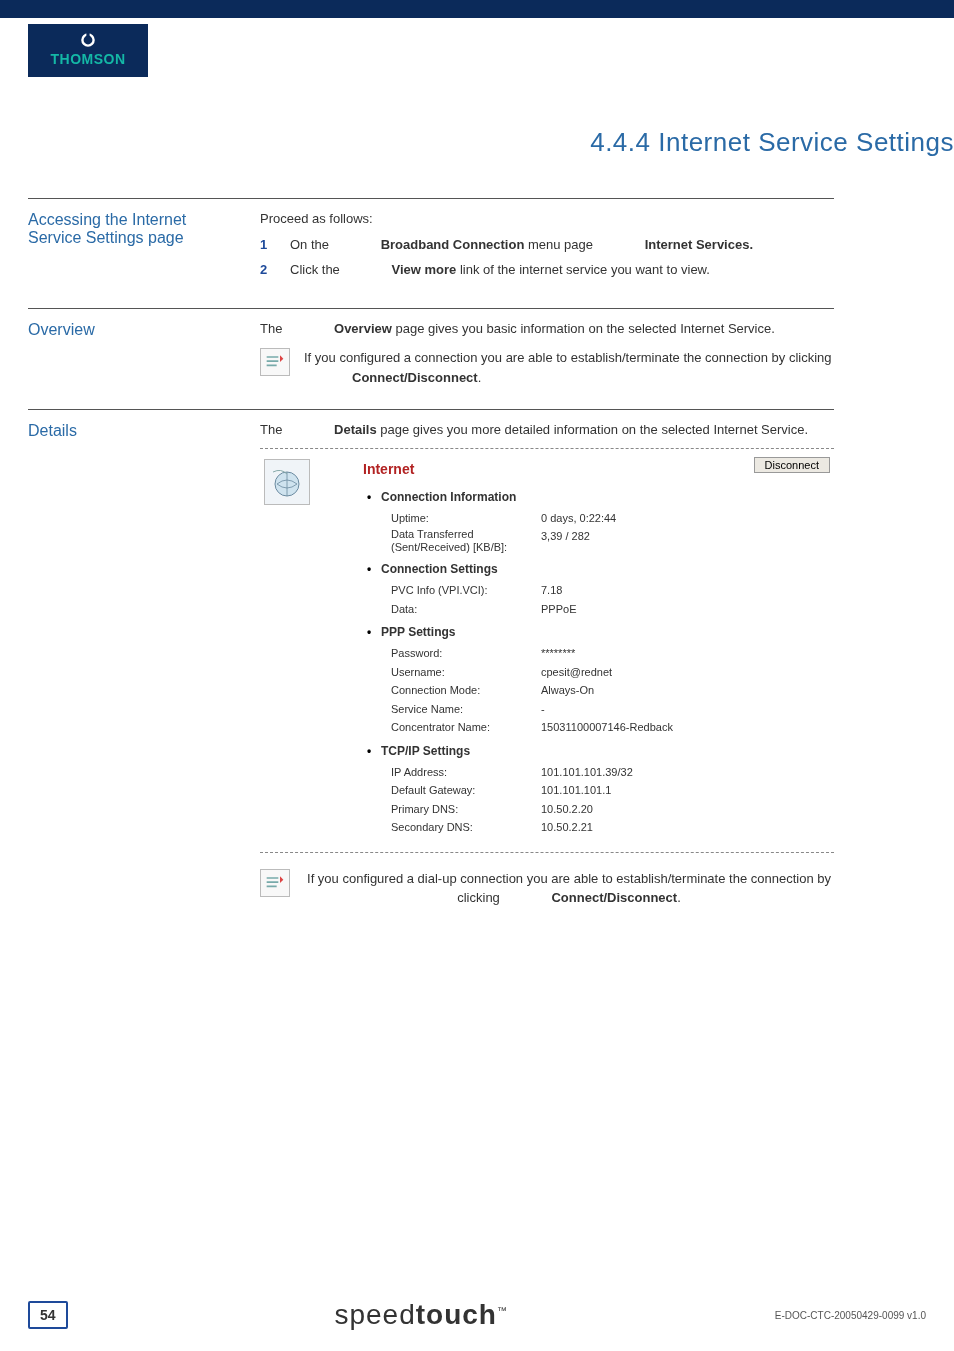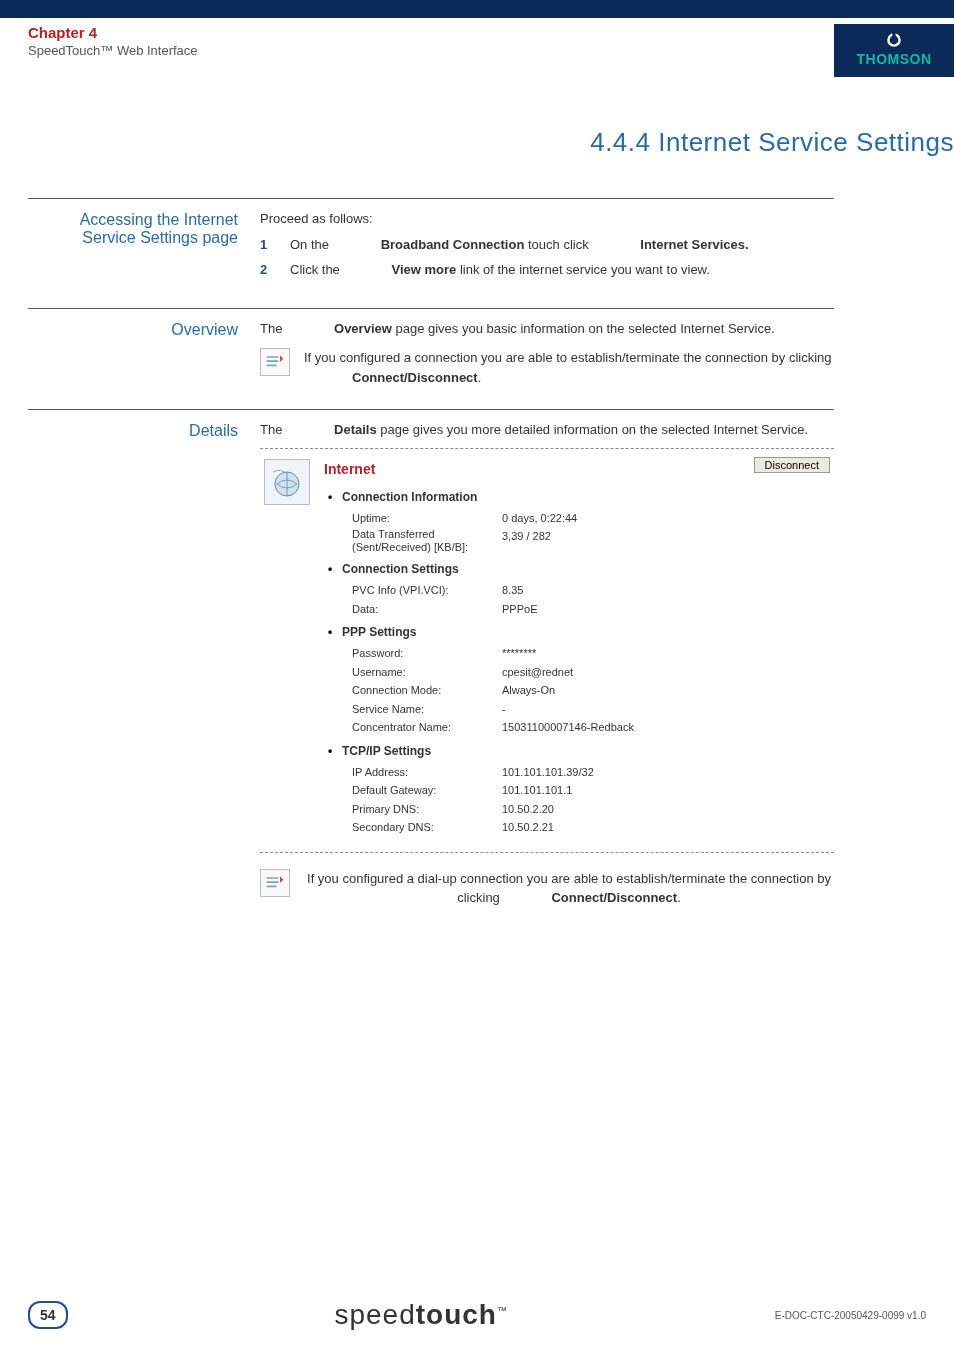--- a/index.html
+++ b/index.html
@@ -52,21 +52,20 @@
     letter-spacing: 0.5px;
   }
   .section {
     display: flex;
     margin: 0 28px 22px 28px;
     border-top: 1px solid #555;
     padding-top: 10px;
   }
   .side-label {
     flex: 0 0 232px;
-    text-align: right;
     color: #2a6aa6;
     font-size: 16px;
     font-weight: 300;
     padding-right: 22px;
     padding-top: 2px;
   }
   .content {
     flex: 1;
     color: #333;
     font-size: 13px;
@@ -113,21 +112,21 @@
   .globe-icon {
     width: 46px;
     height: 46px;
     border: 1px solid #bbb;
     background: #f0f4f8;
     flex-shrink: 0;
     display:flex;
     align-items:center;
     justify-content:center;
   }
-  .panel-body { flex: 1; position: relative; }
+  .panel-body { flex: 1; position: relative; margin-left: 39px; }
   .panel-title {
     color: #b22222;
     font-weight: bold;
     font-size: 14px;
     margin-bottom: 8px;
   }
   .disconnect-btn {
     position: absolute;
     right: 0;
     top: -2px;
@@ -164,21 +163,21 @@
     bottom: 20px;
     left: 0;
     right: 0;
     display: flex;
     align-items: center;
     justify-content: space-between;
     padding: 0 28px;
   }
   .page-num {
     border: 2px solid #1e4a9a;
-    border-radius: 12px;
+    border-radius: 2px;
     padding: 4px 10px;
     font-weight: bold;
     font-size: 14px;
     color: #333;
   }
   .footer-logo {
     font-size: 28px;
     color: #333;
     letter-spacing: 1px;
     font-weight: 300;
@@ -190,24 +189,20 @@
     color: #555;
   }
   .section-wrap { margin: 0 92px 0 0; }
 </style>
 </head>
 <body>
 
 <div class="top-bar"></div>
 
 <div class="header">
-  <div class="chapter-block">
-    <div class="chapter-title">Chapter 4</div>
-    <div class="chapter-sub">SpeedTouch™ Web Interface</div>
-  </div>
   <div class="thomson-badge">
     <div class="ring">
       <svg viewBox="0 0 20 20" width="16" height="16">
           <circle cx="10" cy="10" r="7" fill="none" stroke="#fff" stroke-width="3"></circle>
           <rect x="8" y="0" width="4" height="6" fill="#0b2a5a"></rect>
         </svg>
     </div>
     <div class="brand">THOMSON</div>
   </div>
 </div>
@@ -217,21 +212,21 @@
 <div class="section-wrap">
 
   <div class="section">
     <div class="side-label">Accessing the Internet Service Settings page</div>
     <div class="content">
       <p>Proceed as follows:</p>
       <ol>
         <li>
           <span class="num">1</span>
           <span>
-            <span>On the </span><b>Broadband Connection</b><span> touch click </span><b>Internet Services.</b>
+            <span>On the </span><b>Broadband Connection</b><span> menu page </span><b>Internet Services.</b>
           </span>
         </li>
         <li>
           <span class="num">2</span>
           <span>
             <span>Click the </span><b>View more</b><span> link of the internet service you want to view.</span>
           </span>
         </li>
       </ol>
     </div>
@@ -285,21 +280,21 @@
             <div class="row">
                 <div class="k" style="line-height:1.2">Data Transferred (Sent/Received) [KB/B]:</div>
                 <div class="v">3,39 / 282</div>
               </div>
           </div>
 
           <div class="group">
             <div class="group-title">Connection Settings</div>
             <div class="row">
                 <div class="k">PVC Info (VPI.VCI):</div>
-                <div class="v">8.35</div>
+                <div class="v">7.18</div>
               </div>
             <div class="row">
                 <div class="k">Data:</div>
                 <div class="v">PPPoE</div>
               </div>
           </div>
 
           <div class="group">
             <div class="group-title">PPP Settings</div>
             <div class="row">

